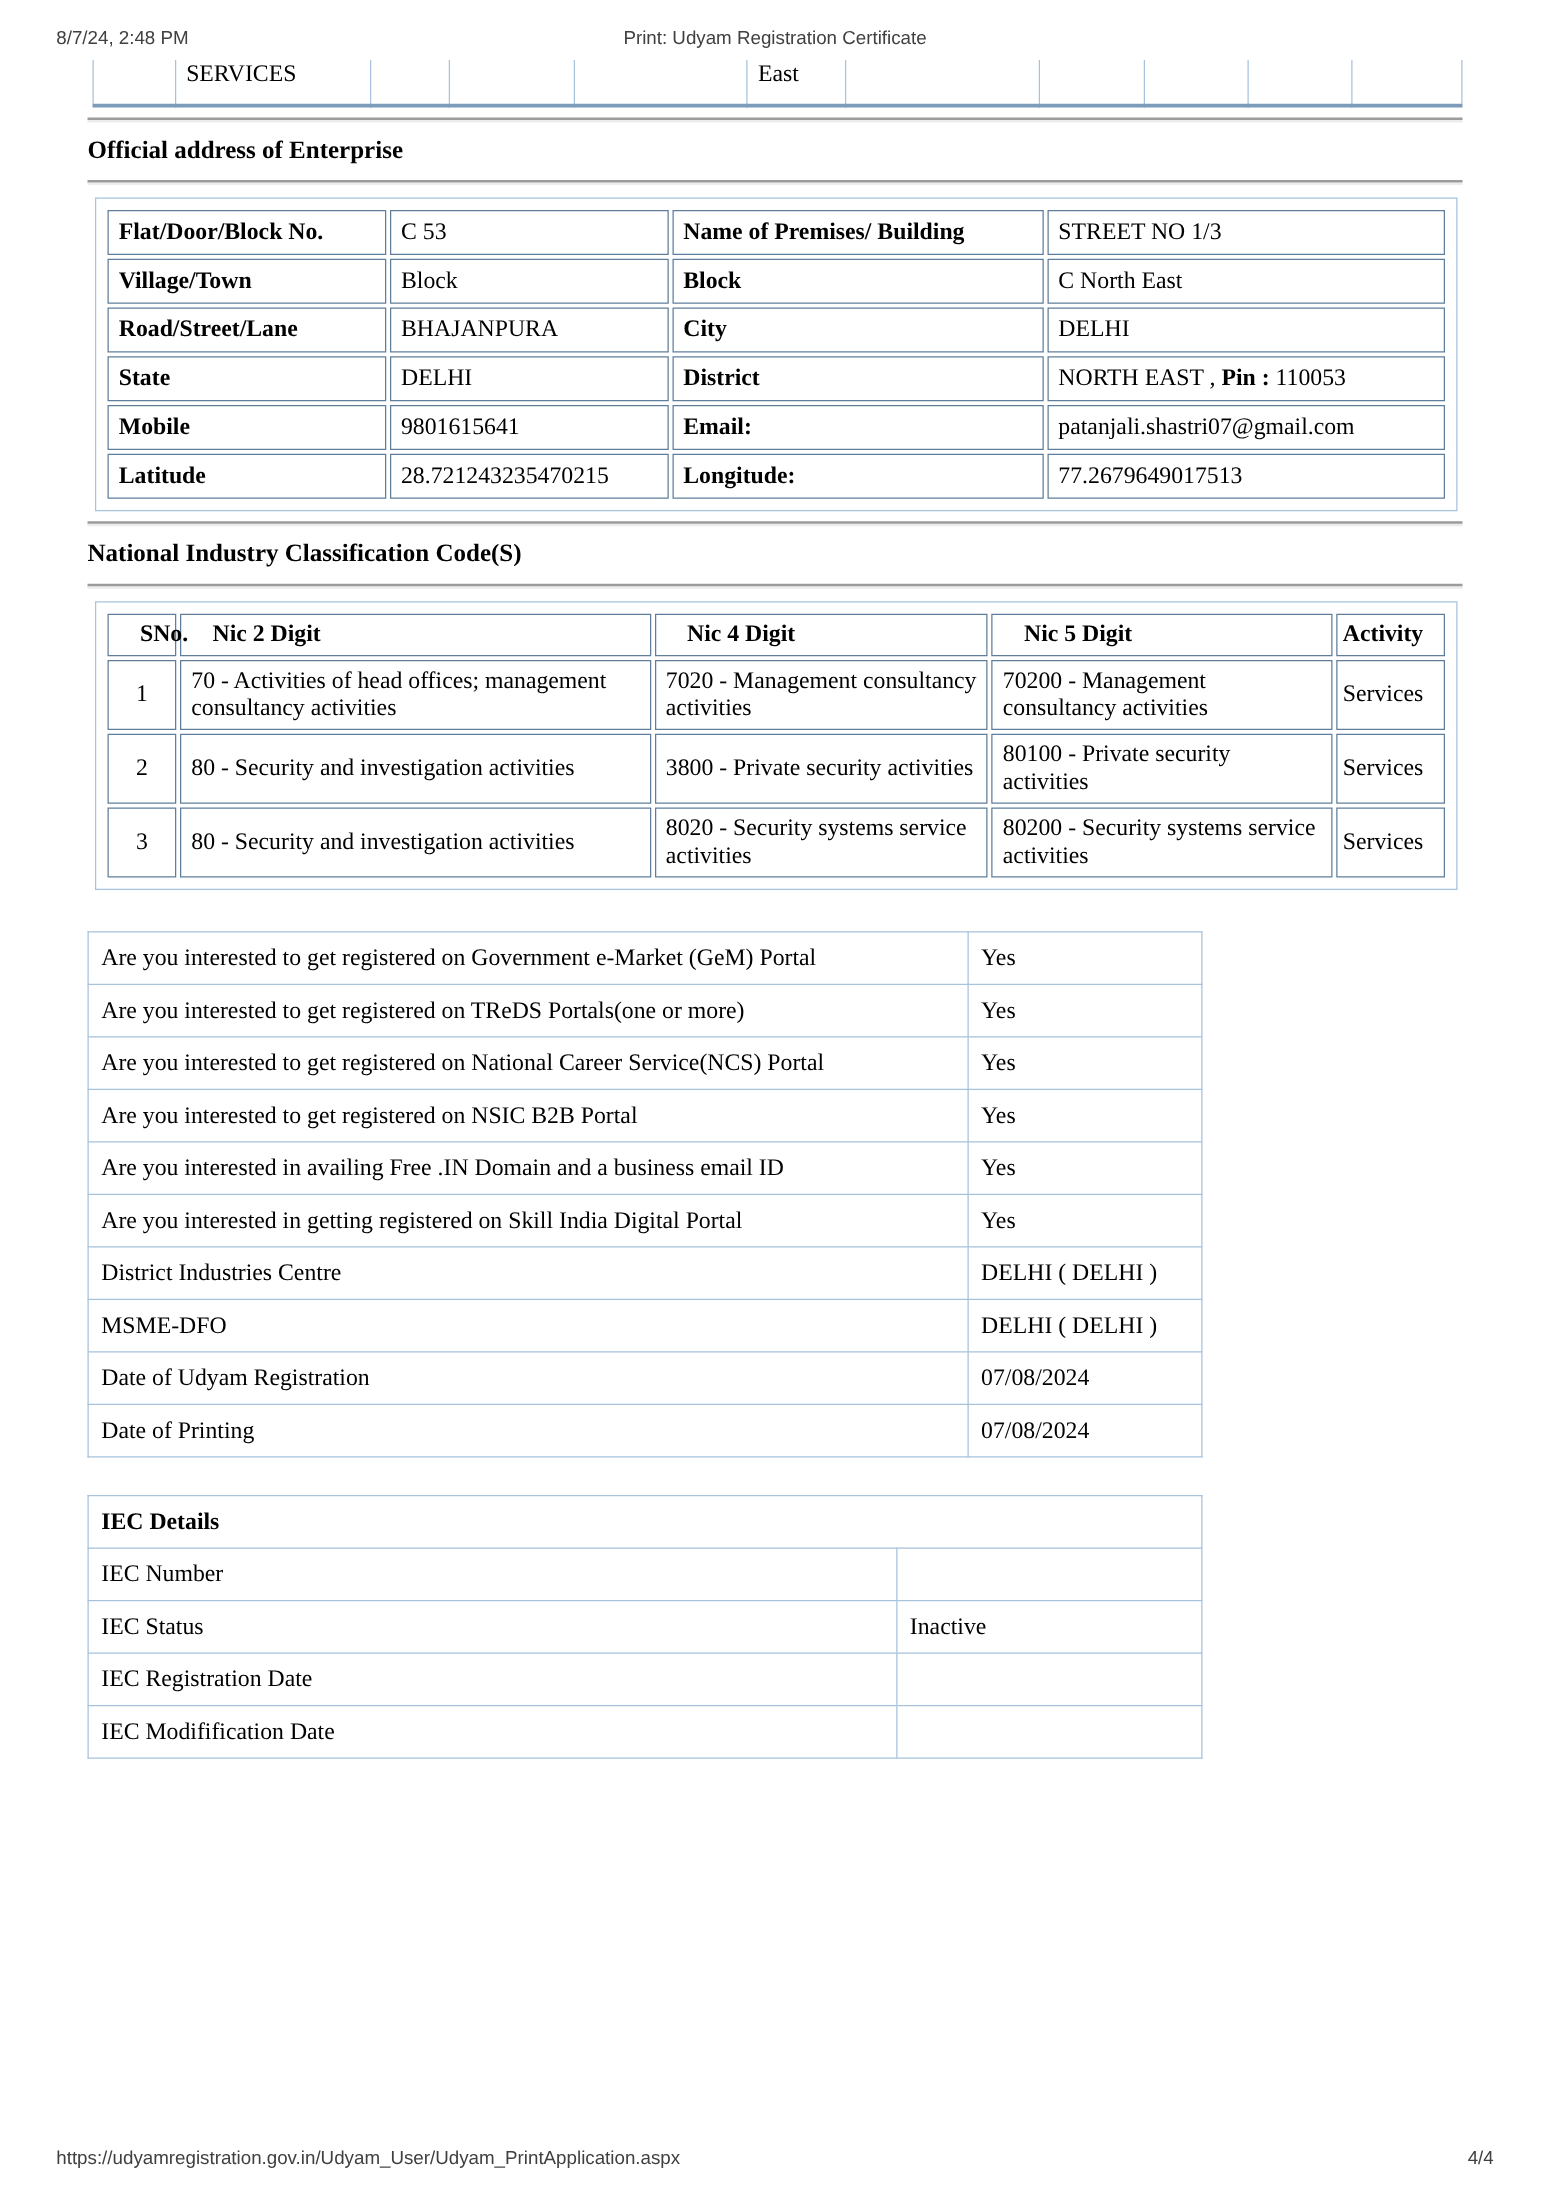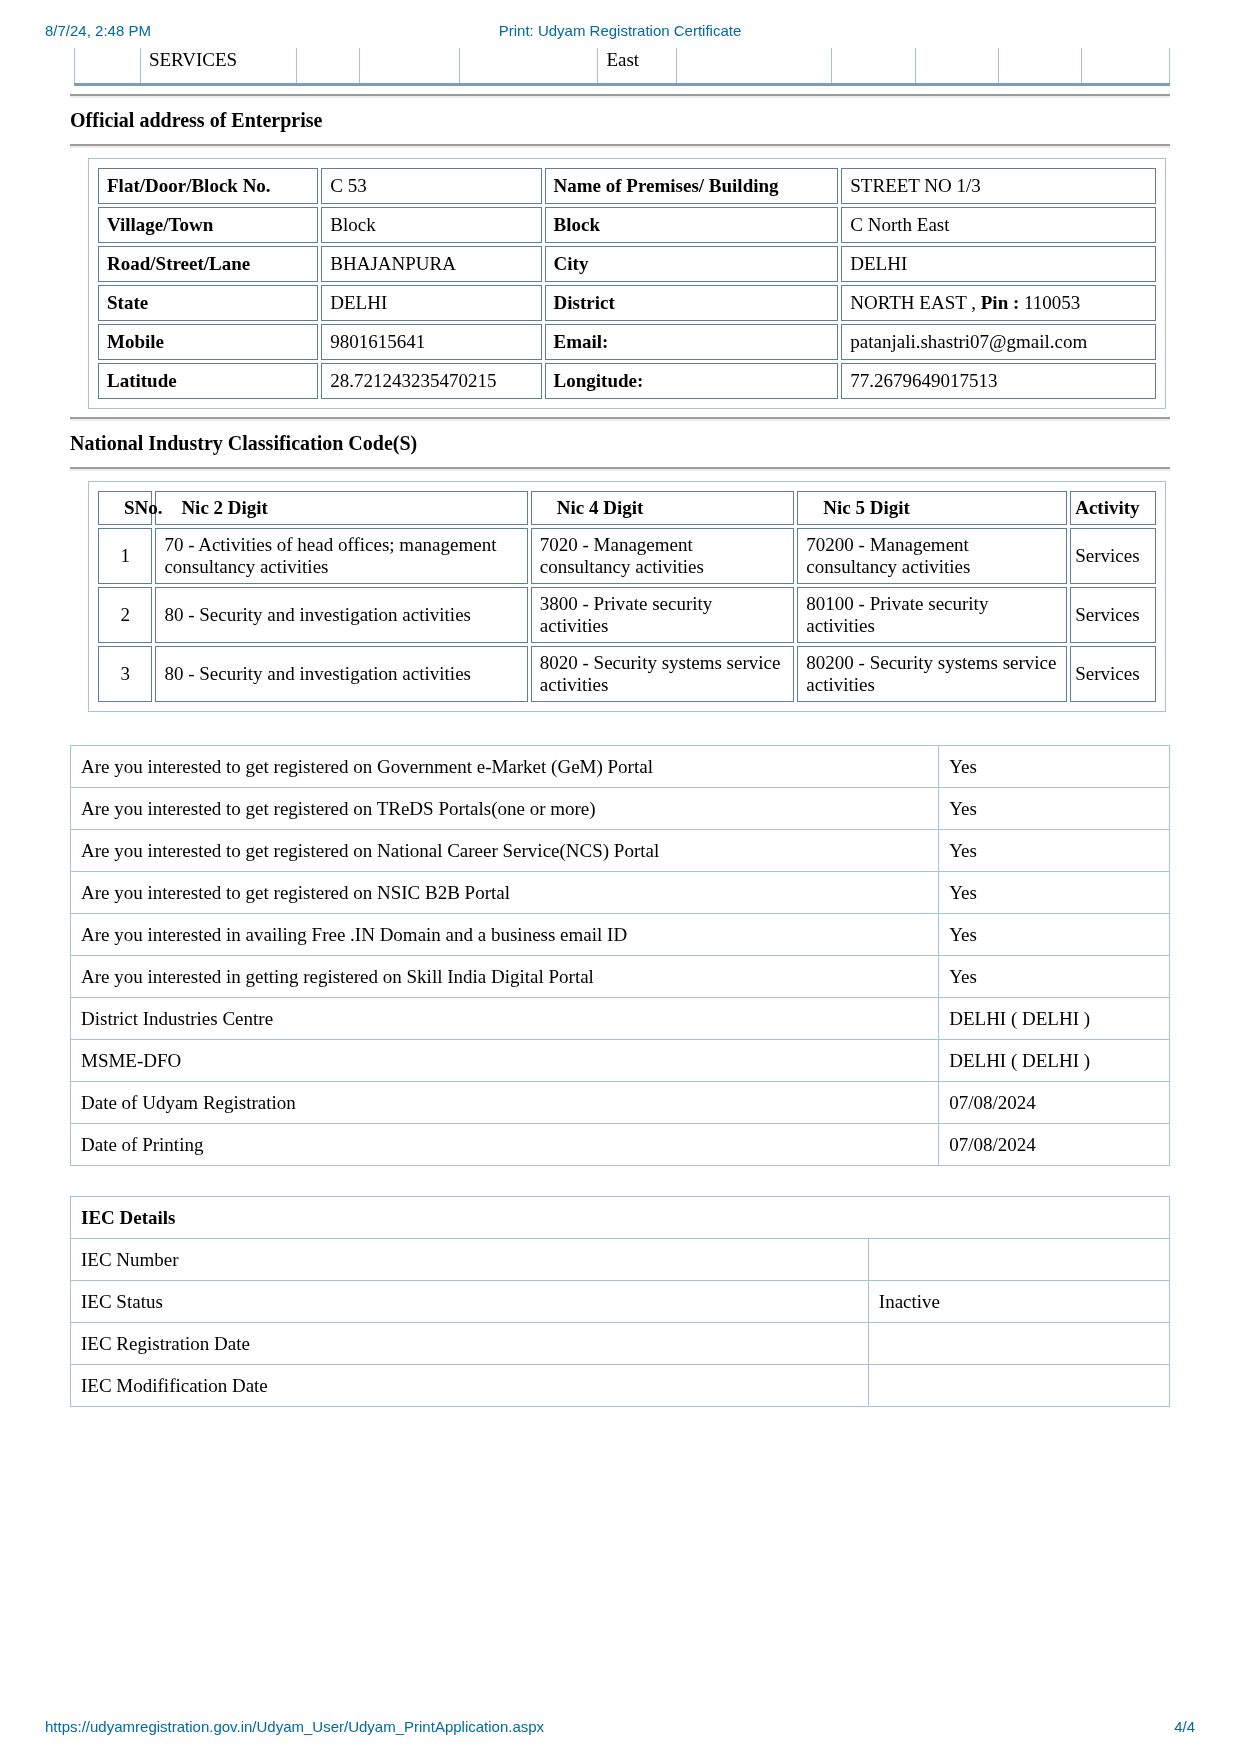--- a/index.html
+++ b/index.html
@@ -1,21 +1,21 @@
 <!DOCTYPE html>
 <html><head>
 <meta charset="utf-8">
 <style>
   html,body{margin:0;padding:0;background:#fff;}
   .page{position:relative;width:1240px;height:1755px;background:#fff;color:#000;
         font-family:"Liberation Serif", serif;overflow:hidden;}
 
   
   .pg-header,.pg-footer{position:absolute;left:45px;right:45px;
-        font-family:"Liberation Sans", sans-serif;font-size:15px;color:#0369a1;}
+        font-family:"Liberation Sans", sans-serif;font-size:15px;color:#404040;}
   .pg-header{top:22px;}
   .pg-footer{top:1718px;}
   .hdr-left{position:absolute;left:0;top:0;}
   .hdr-center{display:block;text-align:center;width:100%;}
   .ftr-left{position:absolute;left:0;top:0;}
   .ftr-right{position:absolute;right:0;top:0;}
 
   .content{position:absolute;left:70px;top:48px;width:1100px;}
 
   
@@ -23,32 +23,32 @@
         border-bottom:3px solid #7d9cbb;}
   .frag-table td{border-left:1px solid #a6c2dc;border-right:1px solid #a6c2dc;
         height:34px;vertical-align:top;padding:1px 4px 0 8px;font-size:19px;}
 
   hr.rule{border:none;height:2px;background:#9b9b9b;box-shadow:0 2px 0 #ececec;
         margin:8px 0 0 0;}
 
   h2.section-heading{font-size:20px;font-weight:bold;margin:13px 0 12px 0;
         font-family:"Liberation Serif", serif;}
 
-  .outer-box{border:1px solid #a6c2dc;padding:6px;margin:12px 4px 0 18px;}
+  .outer-box{border:1px solid #a6c2dc;padding:6px;margin:12px 4px 0 6px;}
   .grid-table{width:100%;border-collapse:separate;border-spacing:3px;table-layout:fixed;}
   .grid-table td,.grid-table th{border:1px solid #5f7e9c;padding:2px 8px;
         font-size:19px;text-align:left;vertical-align:middle;font-weight:normal;}
   .grid-table .label{font-weight:bold;}
   .address-table td{height:30px;}
   .nic-table th{font-weight:bold;height:28px;padding-left:25px;}
   .nic-table td{height:50px;}
   .nic-table td.sno{text-align:center;}
   .nic-table td.activity,.nic-table th.activity{padding:2px 4px;}
 
-  .plain-table{border-collapse:collapse;table-layout:fixed;width:1100px;}
+  .plain-table{border-collapse:collapse;table-layout:fixed;width:892px;}
   .plain-table td{border:1px solid #a6c2dc;font-size:19px;padding:2px 10px;
         vertical-align:middle;}
   .questions-table{margin-top:33px;}
   .questions-table td{height:37px;}
   .iec-table{margin-top:30px;}
   .iec-table td{height:37px;}
   .iec-table td.iec-head{font-weight:bold;margin-top:36px;}
 </style>
 </head>
 <body>

